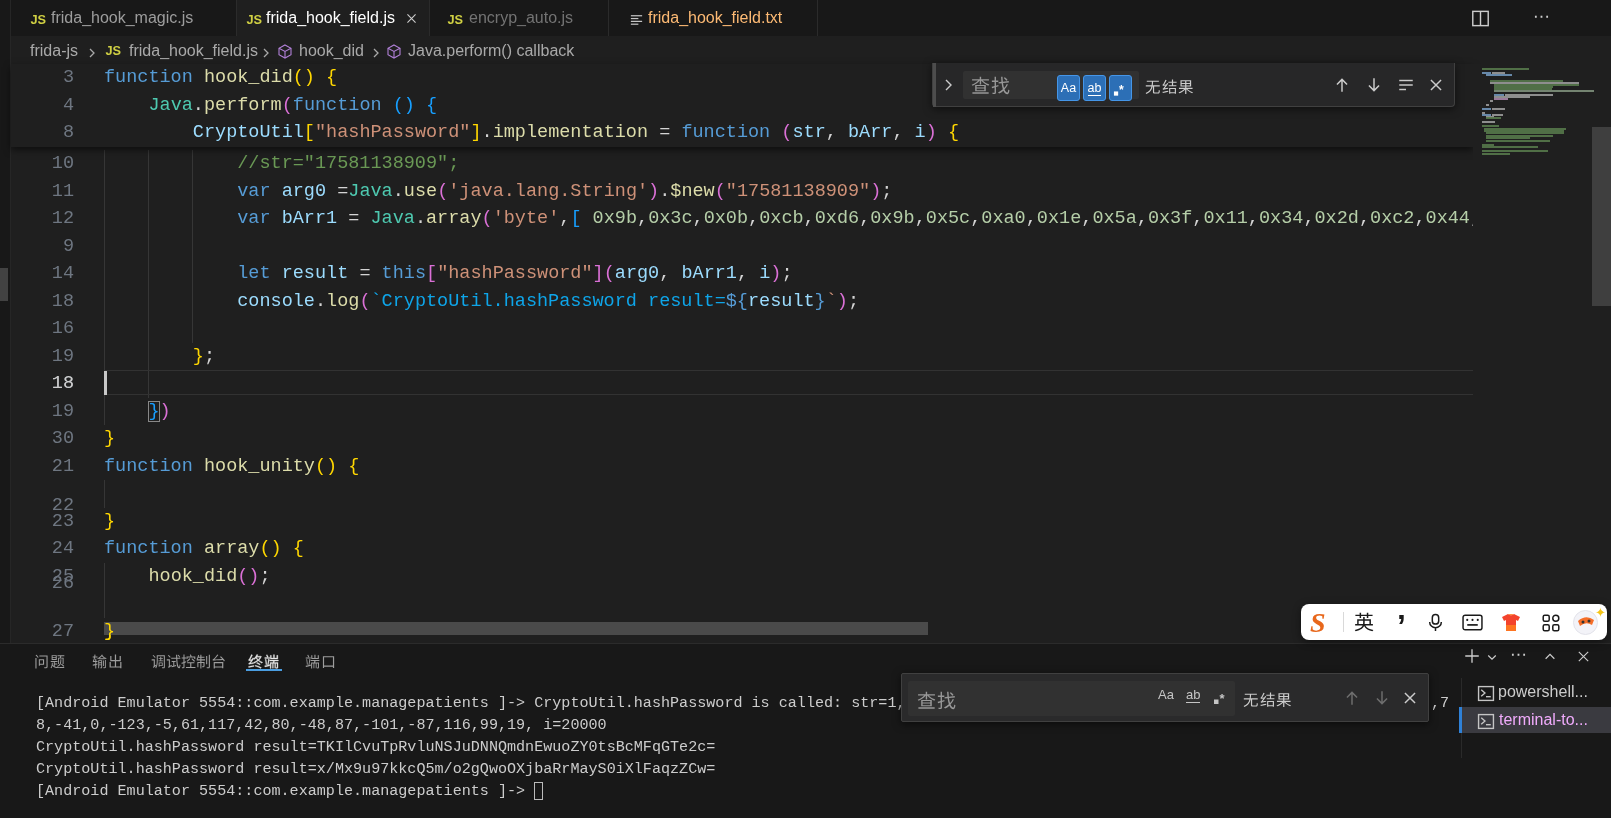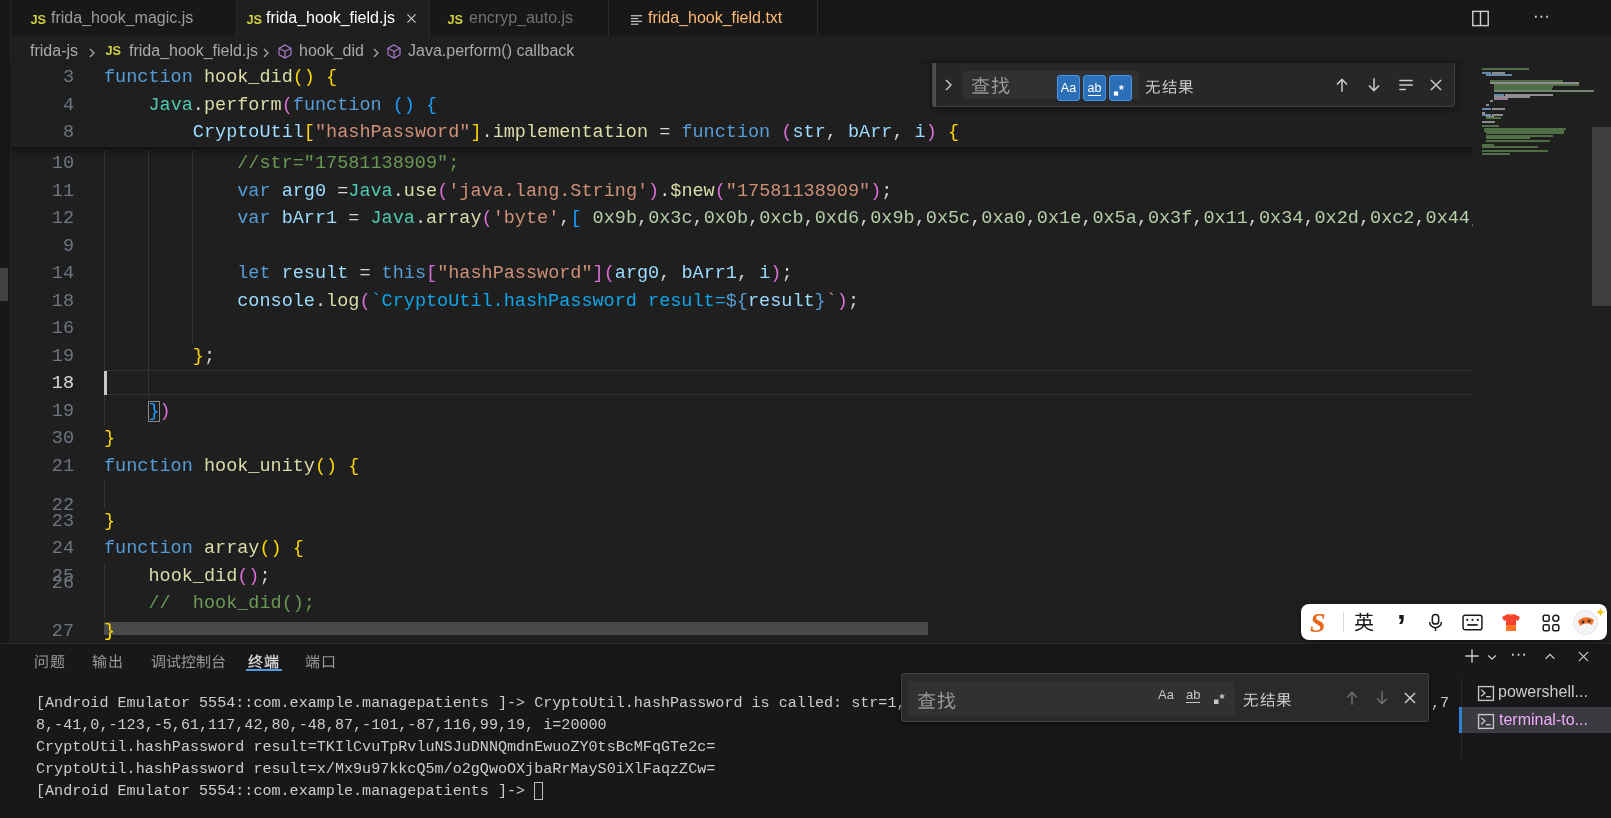--- a/index.html
+++ b/index.html
@@ -115,21 +115,20 @@
     <div class="ln" style="top:388.5px">21</div>
     <div class="code" style="top:388.5px"><i style="color:#569cd6">function</i> <i style="color:#dcdcaa">hook_unity</i><i style="color:#ffd700">()</i> <i style="color:#ffd700">{</i></div>
     <div class="ln" style="top:428px">22</div>
     <div class="ln" style="top:443.5px">23</div>
     <div class="code" style="top:443.5px"><i style="color:#ffd700">}</i></div>
     <div class="ln" style="top:471.0px">24</div>
     <div class="code" style="top:471.0px"><i style="color:#569cd6">function</i> <i style="color:#dcdcaa">array</i><i style="color:#ffd700">()</i> <i style="color:#ffd700">{</i></div>
     <div class="ln" style="top:498.5px">25</div>
     <div class="code" style="top:498.5px">    <i style="color:#dcdcaa">hook_did</i><i style="color:#da70d6">()</i>;</div>
     <div class="ln" style="top:506px">26</div>
-    <div class="code" style="top:526.0px">    <i style="color:#6a9955">//  hook_did();</i></div>
     <div class="ln" style="top:553.5px">27</div>
     <div class="code" style="top:553.5px"><i style="color:#ffd700">}</i></div>
   </div>
 <div class="abs" style="left:104px;top:371px;width:2.5px;height:24px;background:#c8c8c8"></div>
 <div class="abs" style="left:0;top:370px;width:74px;text-align:right;font:18.5px/27.5px 'Liberation Mono',monospace;color:#cccccc">18</div>
 <div class="abs" style="left:104px;top:622px;width:824px;height:13px;background:#4a4a4a"></div>
 <div class="code" style="top:617.5px;z-index:3"><i style="color:#ffd700">}</i></div>
 <div class="abs" style="left:0;top:64px;width:1473px;height:82.5px">
     <div class="abs" style="left:11px;top:0;width:1462px;height:82.5px;background:#1f1f1f;box-shadow:0 3px 7px rgba(0,0,0,0.55)"></div>
     <div class="ln" style="top:0.0px">3</div>

